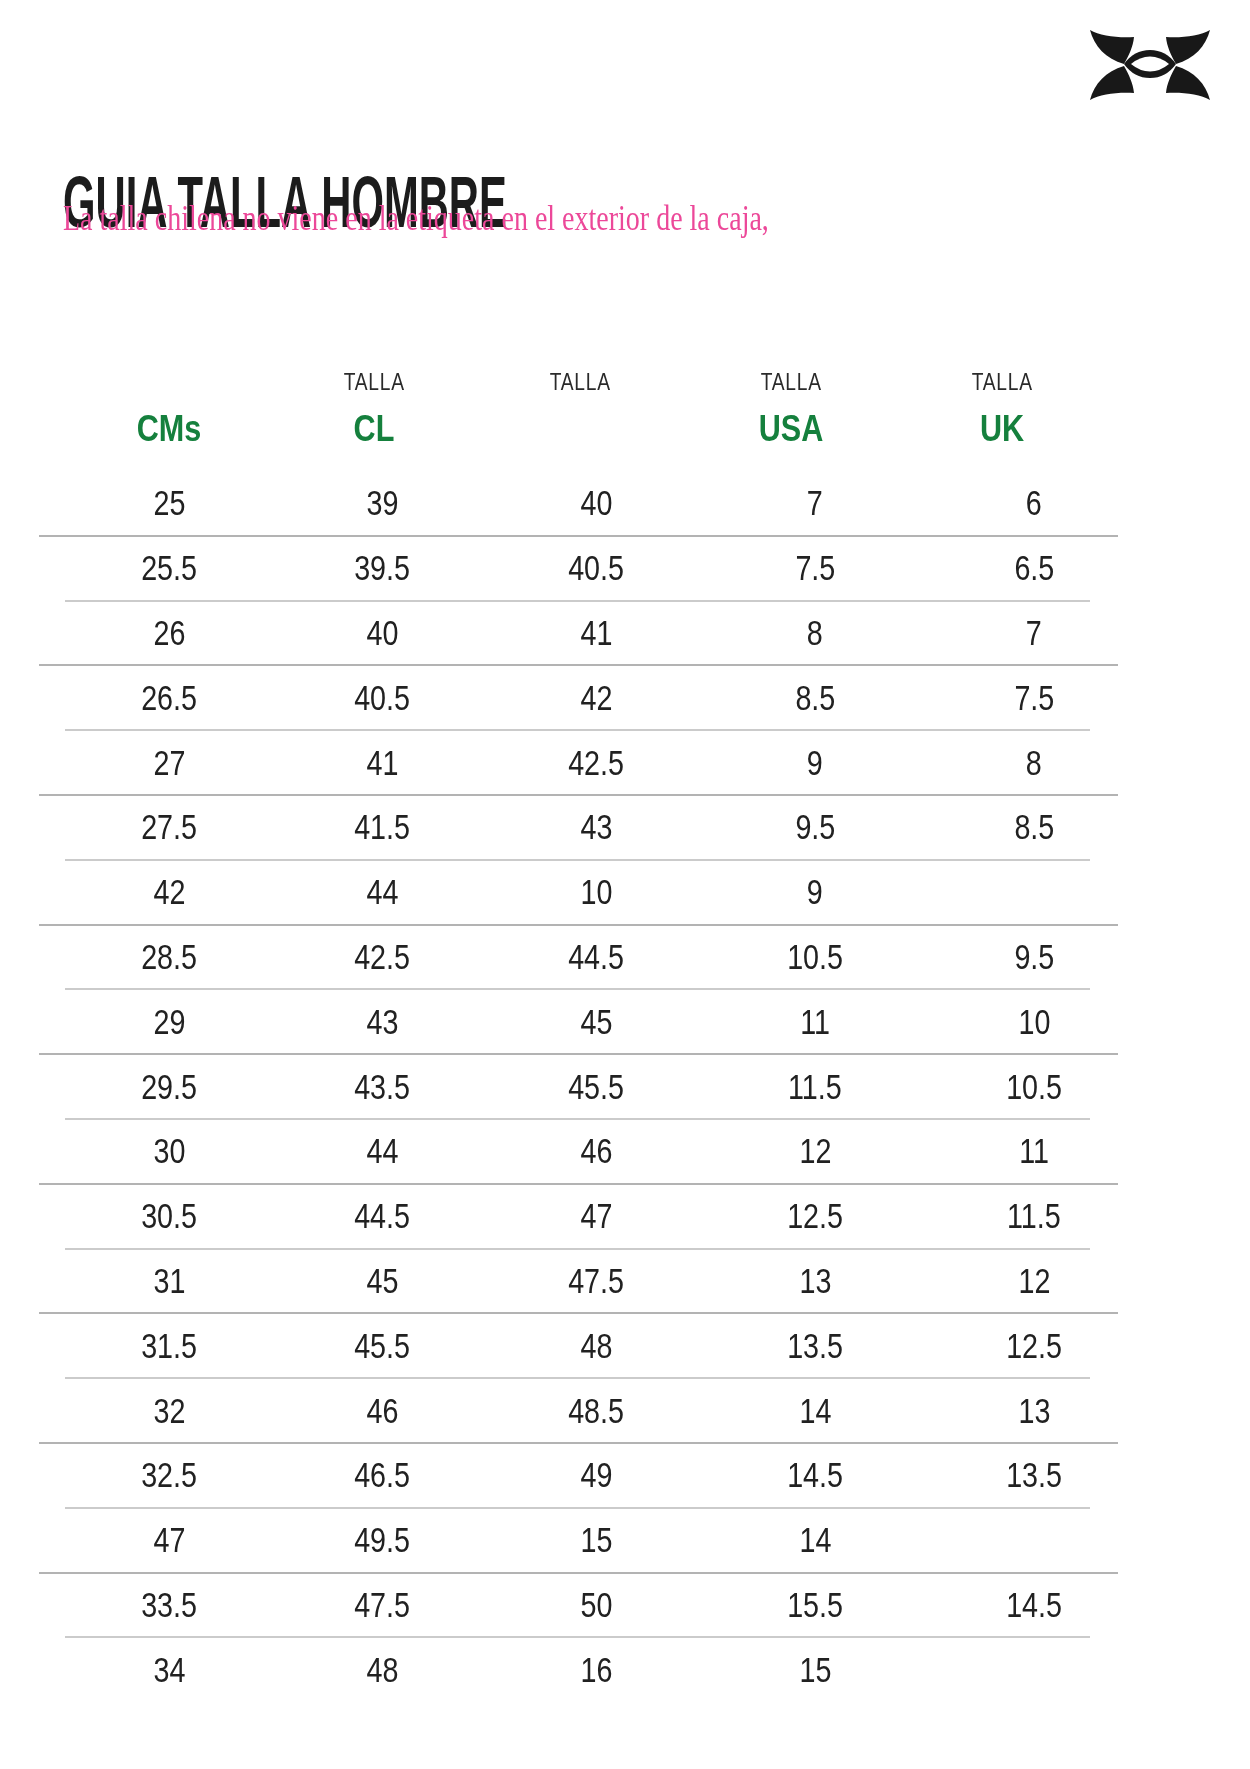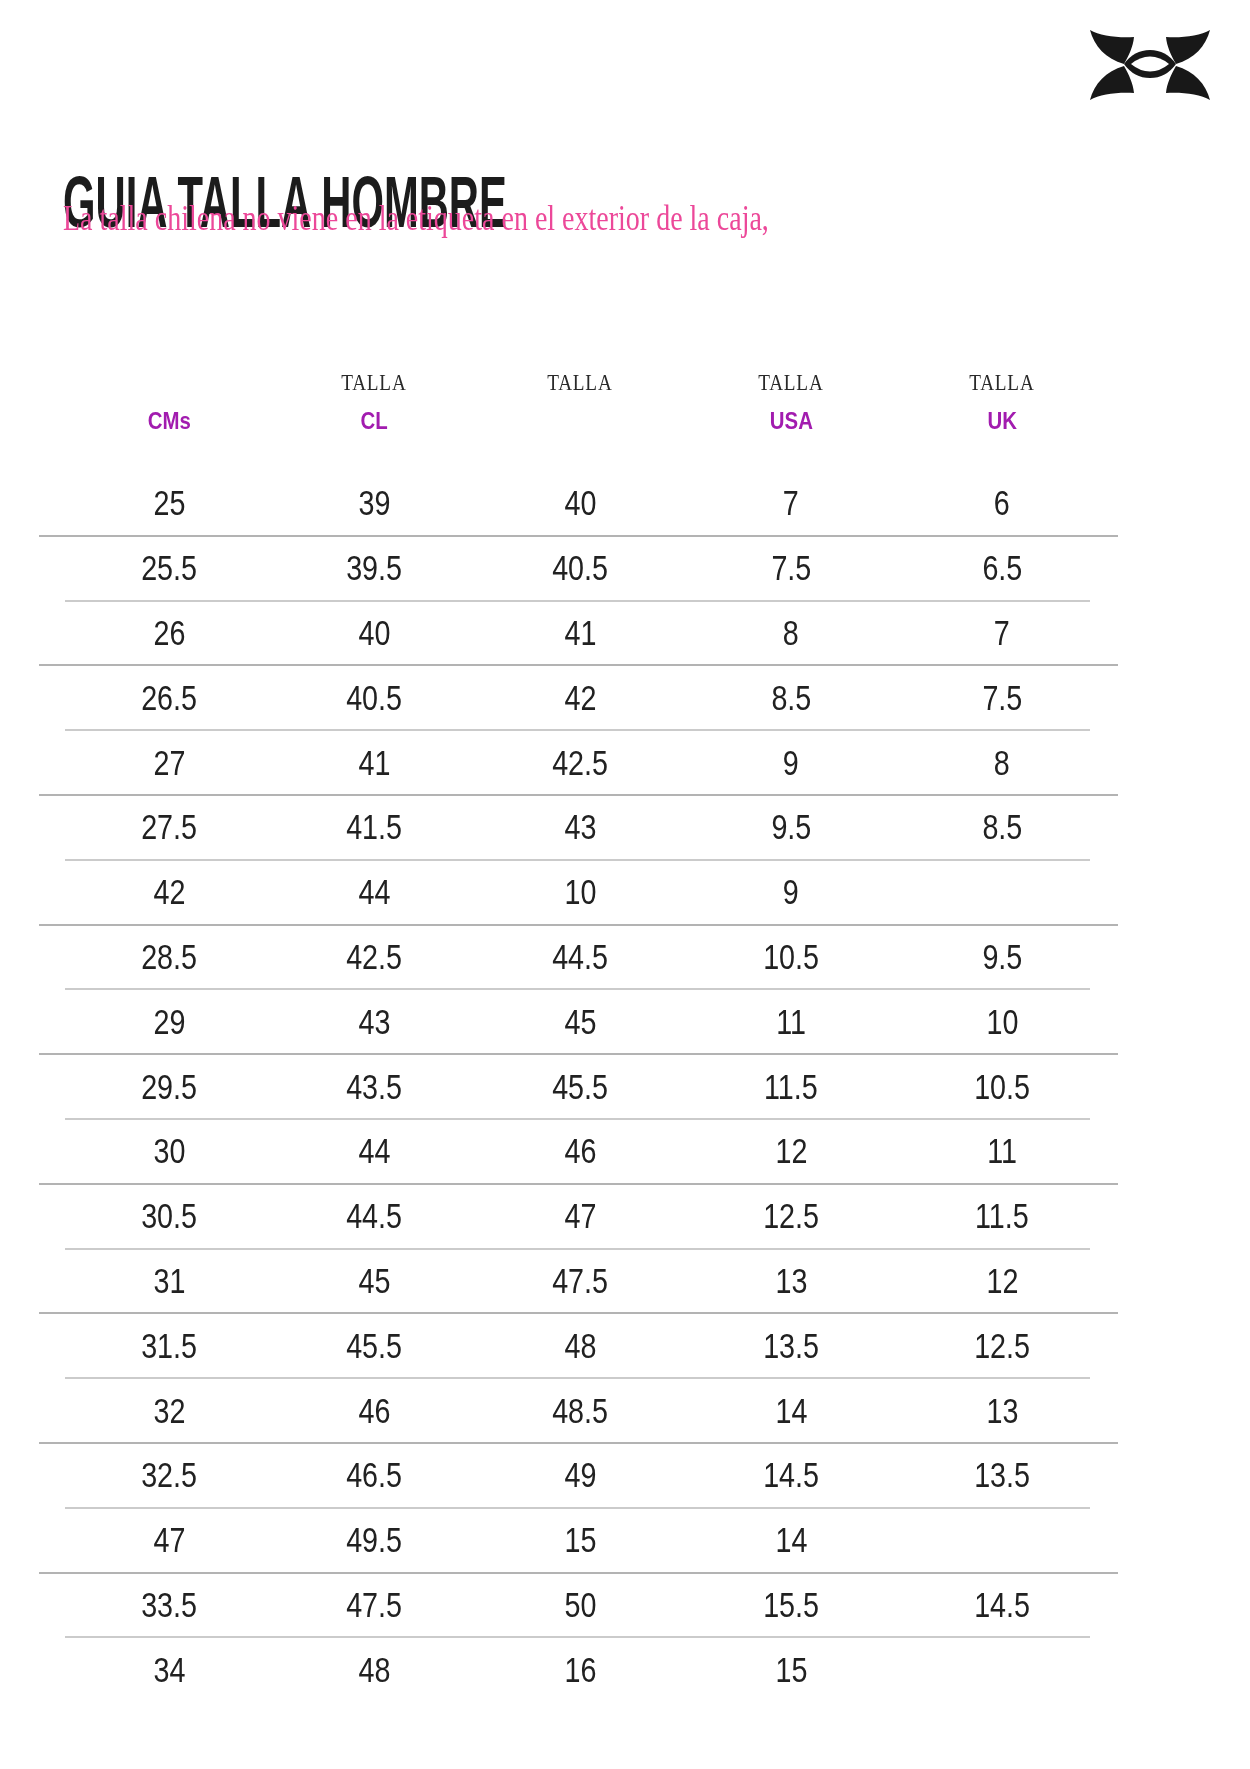--- a/index.html
+++ b/index.html
@@ -29,30 +29,31 @@
     font-size:35px;line-height:46px;color:#ec4899;white-space:nowrap;font-family:Liberation Serif, serif;
   }
   .notice .nline span{display:inline-block;transform:scaleX(.8);transform-origin:left center;}
 
   
   .thead{
     position:absolute;left:39px;top:368px;width:1094px;
     display:grid;grid-template-columns:260px 150px 262px 160px 262px;
   }
   .th{text-align:center;}
-  .th-top{height:28px;line-height:28px;font-size:24px;letter-spacing:1px;color:#2a2a2a;font-family:Liberation Serif, serif;}
+  .th-top{height:28px;line-height:28px;font-size:24px;letter-spacing:1px;color:#2a2a2a;}
   .th-top span{display:inline-block;transform:scaleX(.8);}
-  .th-label{margin-top:6px;height:38px;line-height:38px;font-size:24px;font-weight:700;color:#a21caf;}
+  .th-label{margin-top:14px;height:38px;line-height:38px;font-size:36px;font-weight:700;color:#15803d;}
   .th-label span{display:inline-block;transform:scaleX(.85);}
 
   .tbody{position:absolute;left:39px;top:471px;width:1094px;}
   .trow{
     position:relative;height:64.8px;
     display:grid;grid-template-columns:260px 150px 262px 160px 262px;
     align-items:center;
+    gap:8px;
   }
   .td{text-align:center;font-size:35px;color:#212121;}
   .td span{display:inline-block;transform:scaleX(.82);}
   .trow:not(:last-child)::after{
     content:"";position:absolute;bottom:-1px;height:2px;
   }
   .trow:nth-child(odd):not(:last-child)::after{left:0;width:1079px;background:#b3b3b3;}
   .trow:nth-child(even):not(:last-child)::after{left:26px;width:1025px;background:#cbcbcb;}
 </style>
 </head>

